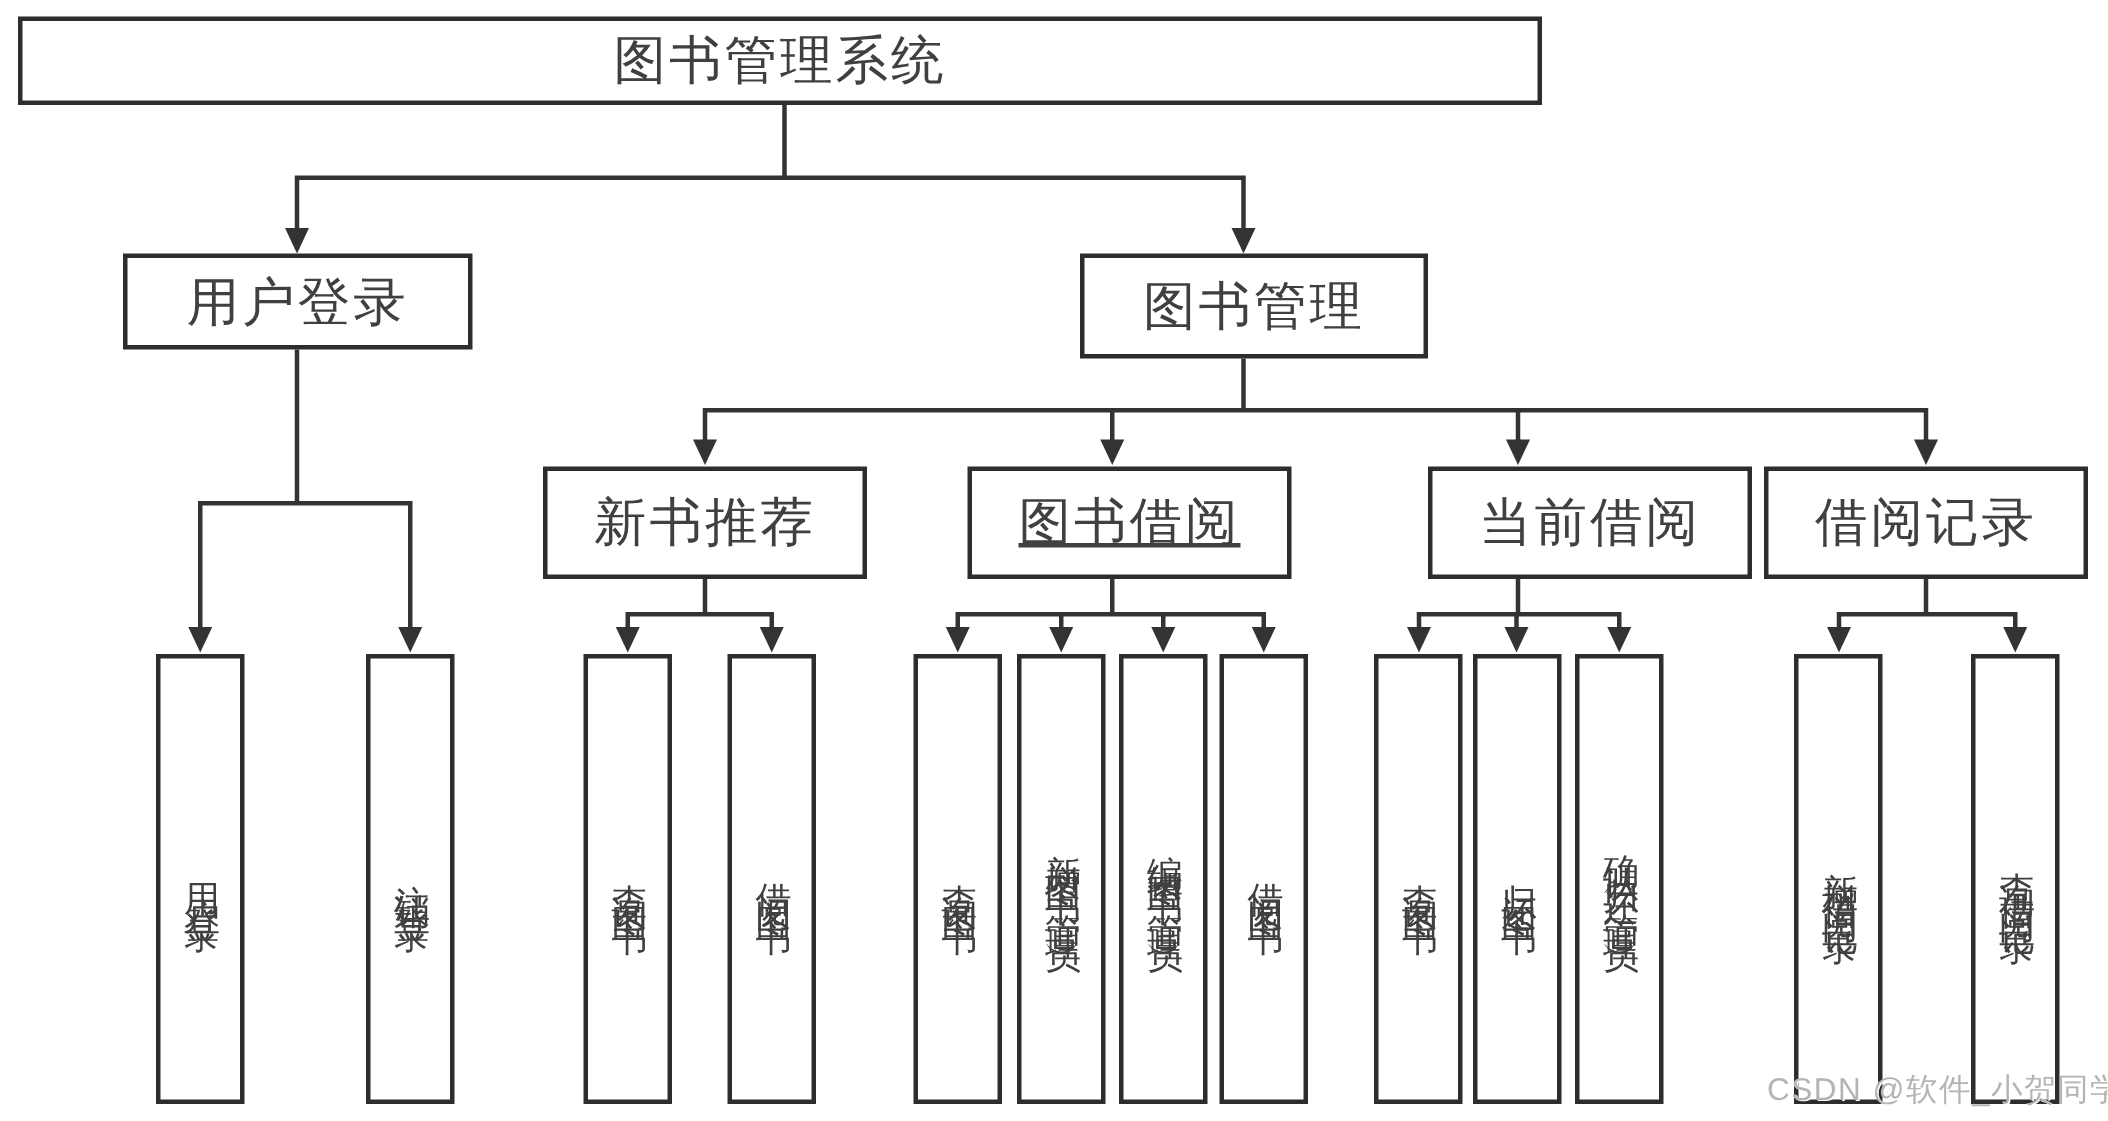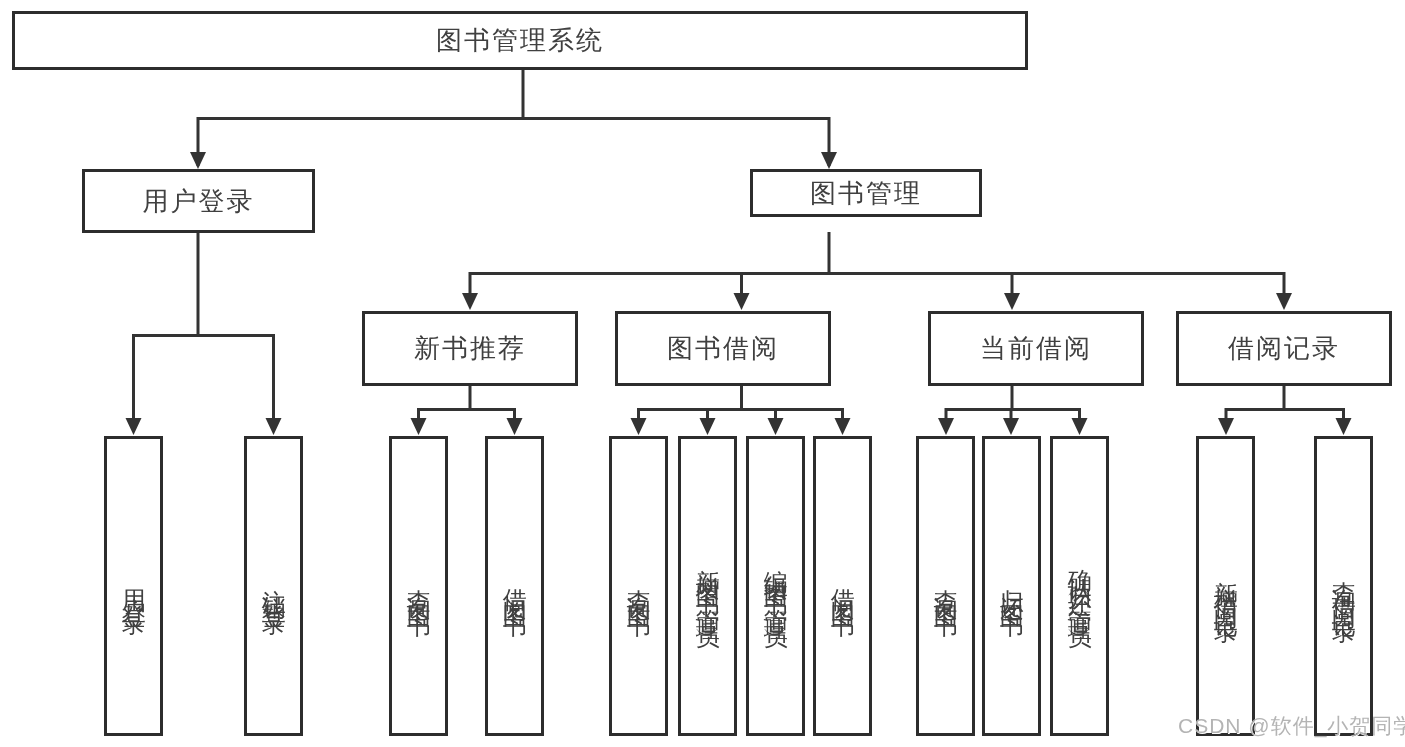--- a/index.html
+++ b/index.html
@@ -22,39 +22,39 @@
     box-sizing: border-box;
     border: 3px solid #2d2d2d;
     background: #ffffff;
     display: flex;
     align-items: center;
     justify-content: center;
     color: #404040;
     z-index: 2;
   }
   .hlabel {
-    font-size: 26px;
+    font-size: 35px;
     letter-spacing: 2px;
     white-space: nowrap;
   }
   .leaf-label {
     writing-mode: vertical-rl;
     text-orientation: mixed;
     font-size: 24px;
     letter-spacing: 8px;
     line-height: 1.1;
     white-space: nowrap;
   }
   .root-box   { left: 12px;  top: 11px;  width: 1016px; height: 59px; }
   .l2-user    { left: 82px;  top: 169px; width: 233px;  height: 64px; }
-  .l2-book    { left: 750px; top: 169px; width: 232px;  height: 48px; }
+  .l2-book    { left: 720px; top: 169px; width: 232px;  height: 70px; }
   .l3         { top: 311px; width: 216px; height: 75px; }
   .l3-a { left: 362px; }
-  .l3-b { left: 615px; }
-  .l3-c { left: 928px; text-align: center; }
+  .l3-b { left: 645px; text-decoration: underline; }
+  .l3-c { left: 952px; text-align: center; }
   .l3-d { left: 1176px; }
   .leaf { top: 436px; width: 59px; height: 300px; }
   .lf-1  { left: 104px; }
   .lf-2  { left: 244px; }
   .lf-3  { left: 389px; }
   .lf-4  { left: 485px; }
   .lf-5  { left: 609px; }
   .lf-6  { left: 678px; }
   .lf-7  { left: 746px; }
   .lf-8  { left: 813px; }

